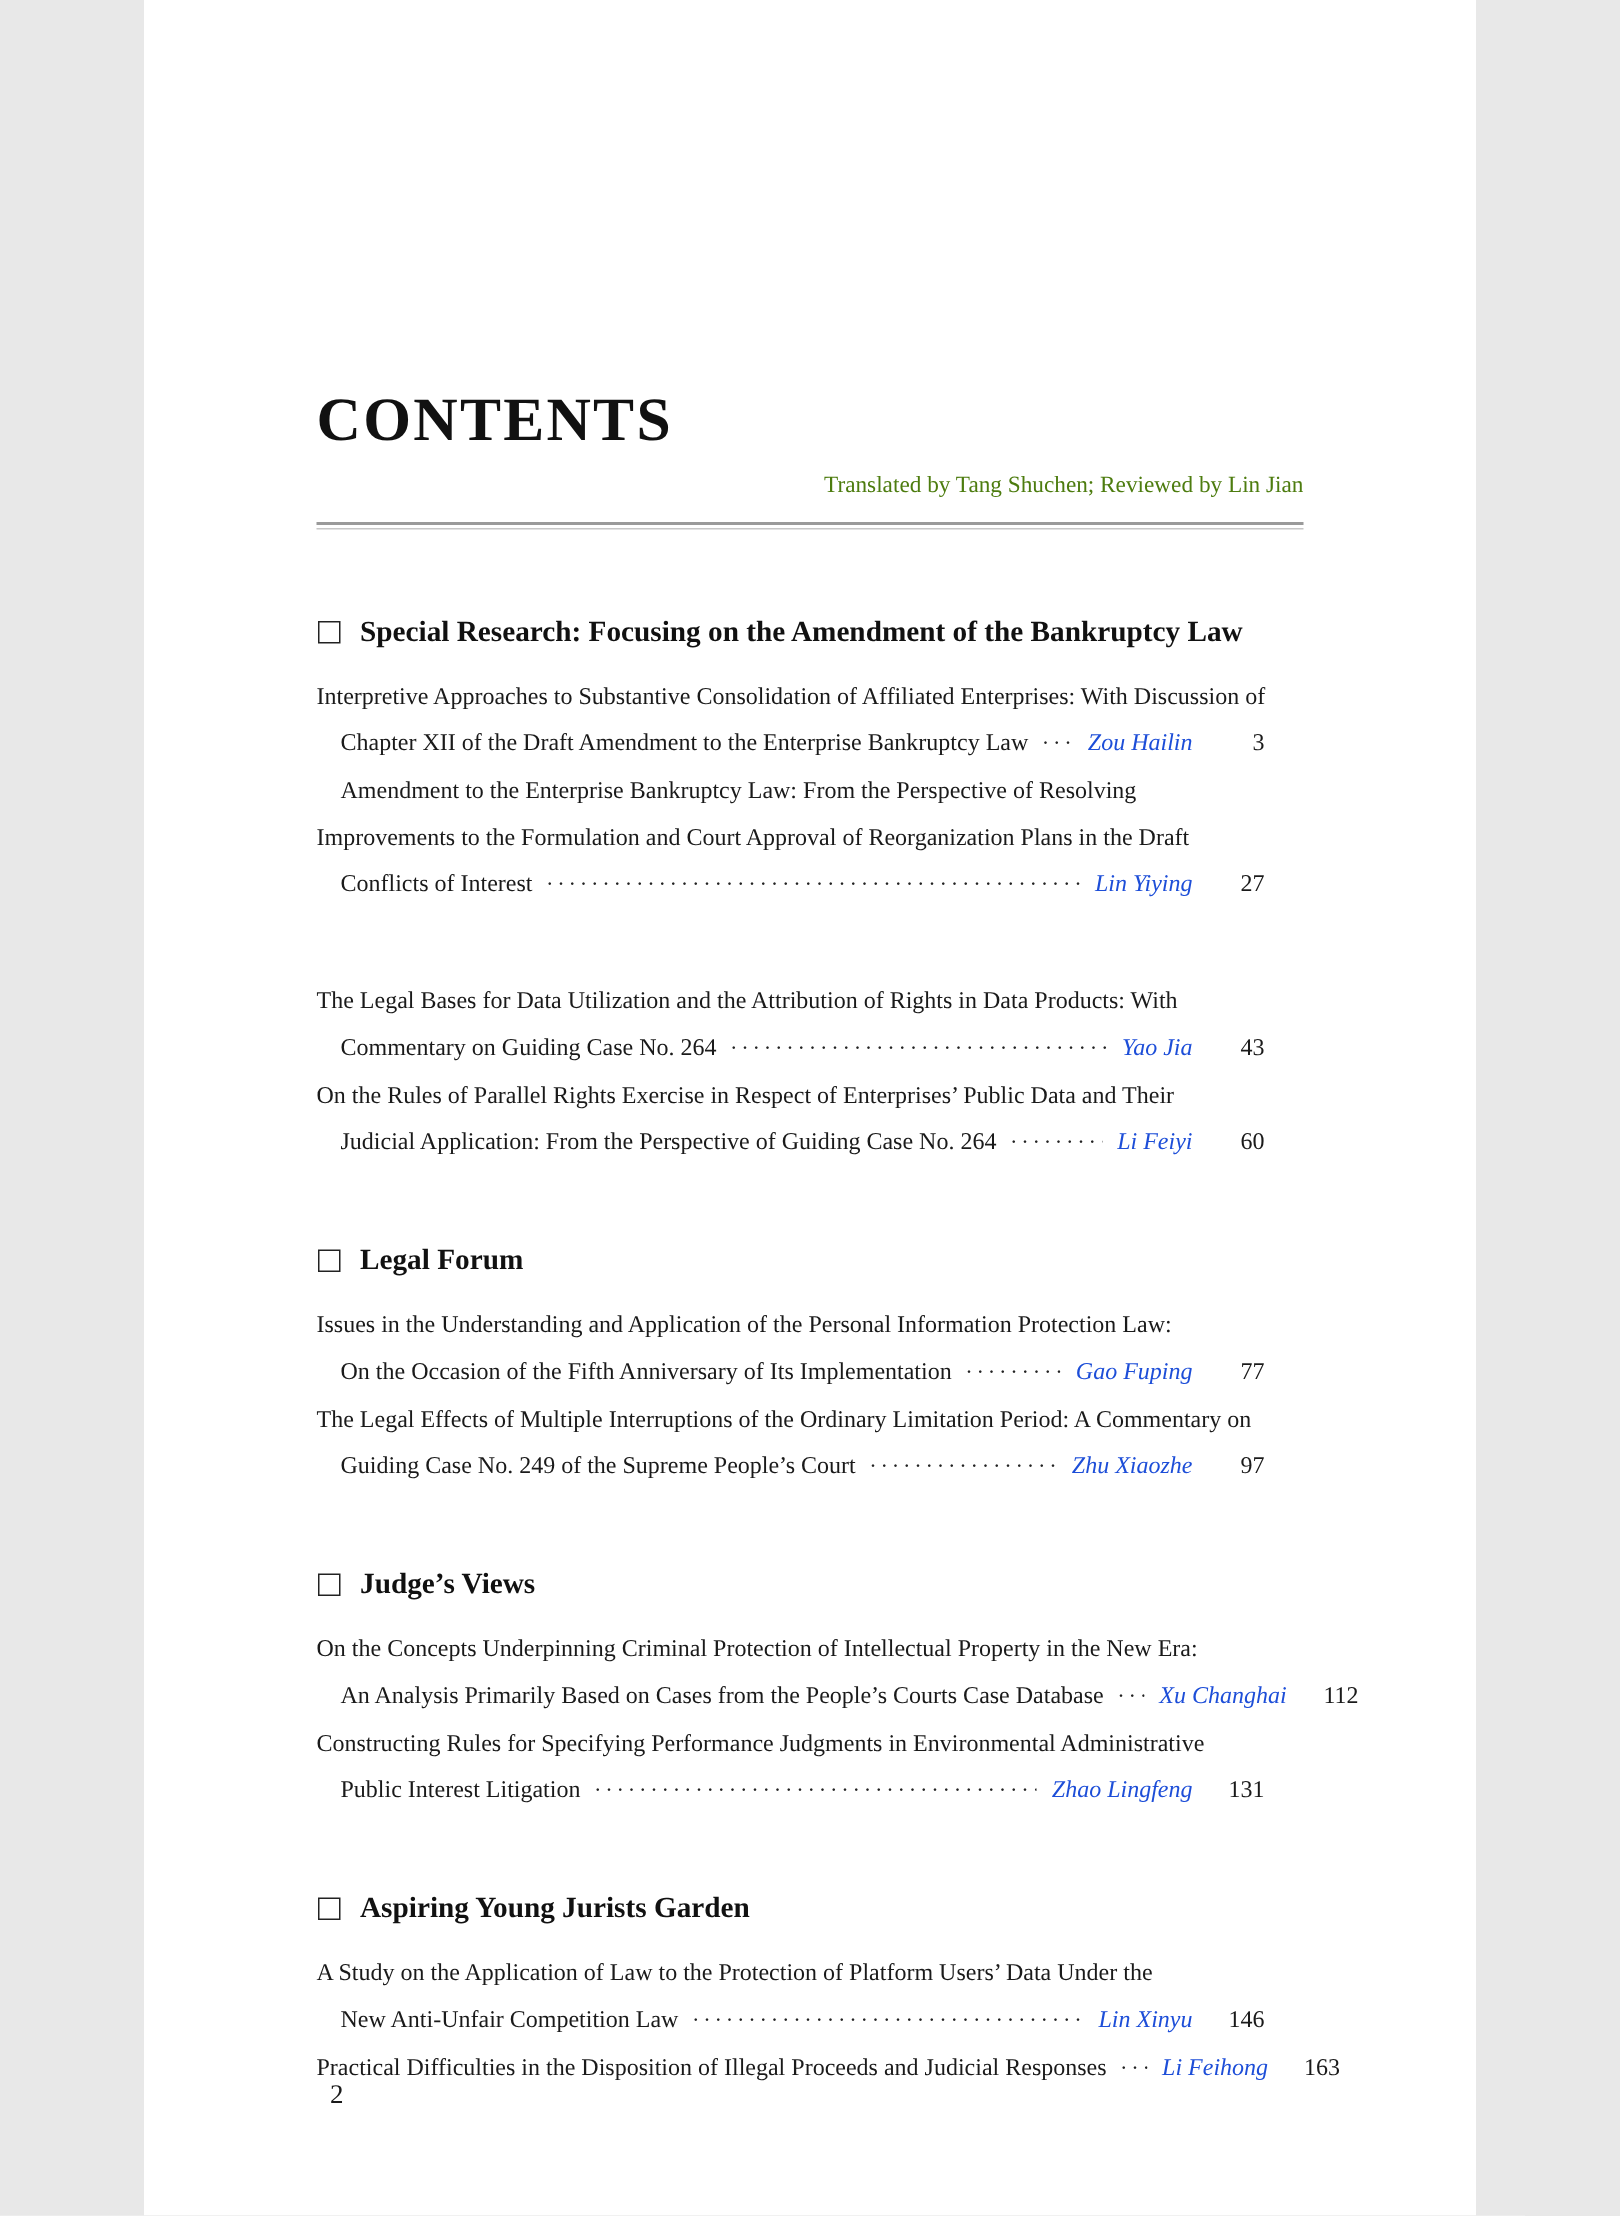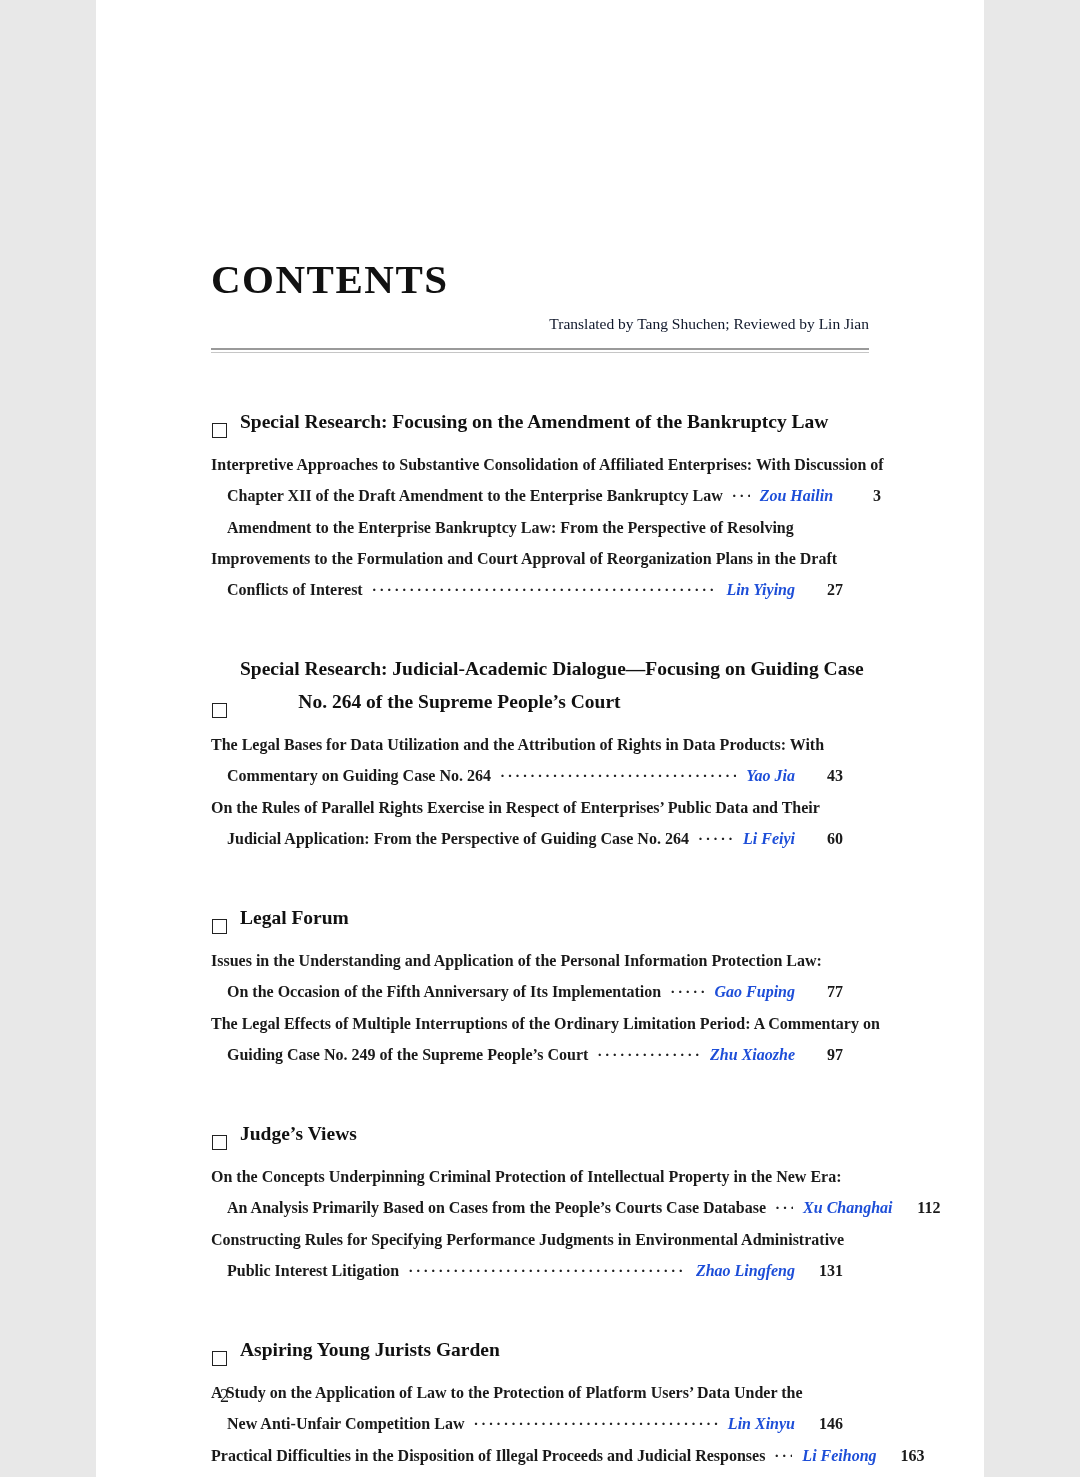--- a/index.html
+++ b/index.html
@@ -22,35 +22,35 @@
     font-weight: 700;
     letter-spacing: 1.5px;
     line-height: 46px;
     color: #111;
   }
   .credit {
     margin-top: 12px;
     text-align: right;
     font-size: 15.5px;
     line-height: 20px;
-    color: #0f172a;
+    color: #4d7c0f;
   }
   .rule {
     margin-top: 14px;
     height: 2px;
     border-top: 2px solid #9a9a9a;
     border-bottom: 1px solid #c6c6c6;
   }
 
   .section { margin-top: 46px; }
   .section.first { margin-top: 52px; }
 
   .sec-heading {
     display: flex;
-    align-items: flex-end;
+    align-items: flex-start;
     margin: 0;
     font-size: 19.5px;
     font-weight: 700;
     line-height: 33px;
     color: #111;
   }
   .sq {
     flex: 0 0 auto;
     width: 13px;
     height: 13px;
@@ -58,21 +58,20 @@
     margin: 9px 13px 0 1px;
     background: transparent;
   }
   .h2text { flex: 1 1 auto; }
   .h2line2 { text-align: center; padding-right: 190px; }
 
   .entries {
     margin-top: 11px;
     font-size: 16px;
     line-height: 31px;
-    font-weight: bold;
   }
   .line { white-space: nowrap; }
   .indent { padding-left: 16px; }
 
   .dotrow {
     display: flex;
     align-items: flex-start;
     padding-right: 26px;
   }
   .dotrow .text { flex: 0 0 auto; white-space: nowrap; }
@@ -130,27 +129,20 @@
         <div class="dotrow indent">
           <span class="text">Conflicts of Interest</span>
           <span class="leader"></span>
           <span class="author">Lin Yiying</span>
           <span class="pageno">27</span>
         </div>
       </div>
     </div>
 
     <div class="section">
-      <h2 class="sec-heading">
-        <span class="sq"></span>
-        <span class="h2text">
-          <span>Special Research: Judicial-Academic Dialogue—Focusing on Guiding Case</span>
-          <div class="h2line2">No. 264 of the Supreme People’s Court</div>
-        </span>
-      </h2>
       <div class="entries">
         <div class="line">The Legal Bases for Data Utilization and the Attribution of Rights in Data Products: With</div>
         <div class="dotrow indent">
           <span class="text">Commentary on Guiding Case No. 264</span>
           <span class="leader"></span>
           <span class="author">Yao Jia</span>
           <span class="pageno">43</span>
         </div>
         <div class="line">On the Rules of Parallel Rights Exercise in Respect of Enterprises’ Public Data and Their</div>
         <div class="dotrow indent">

